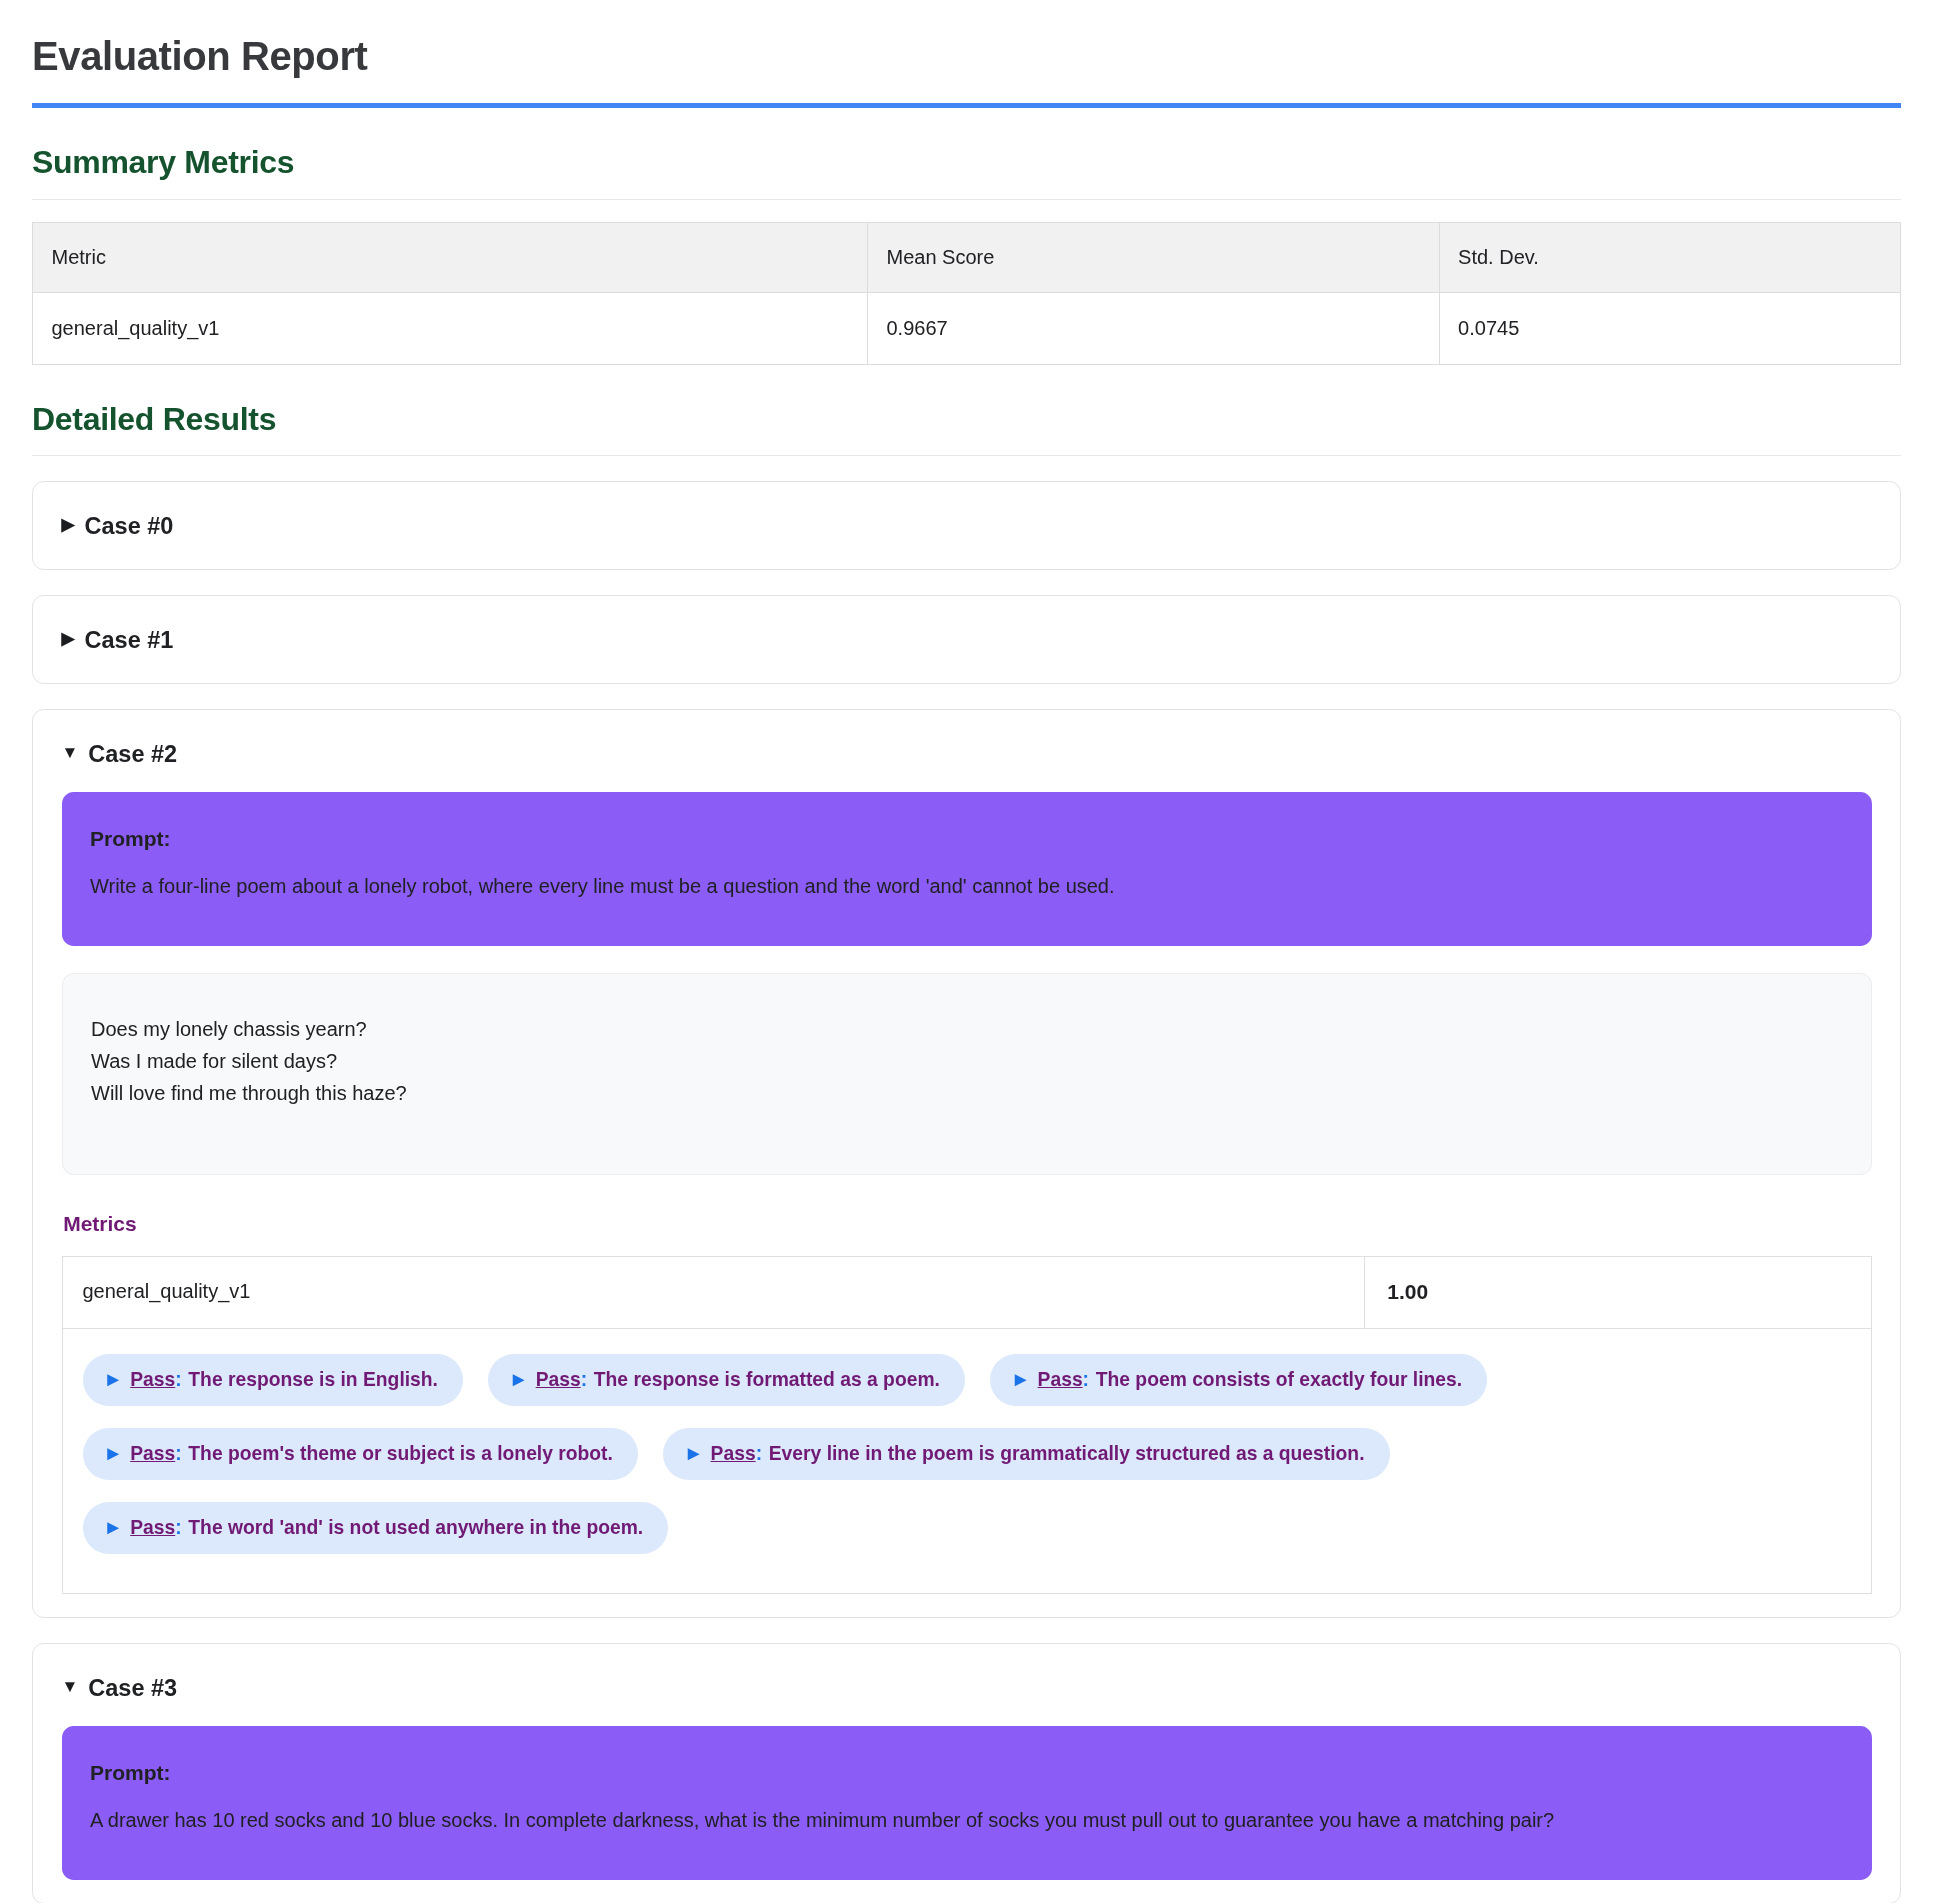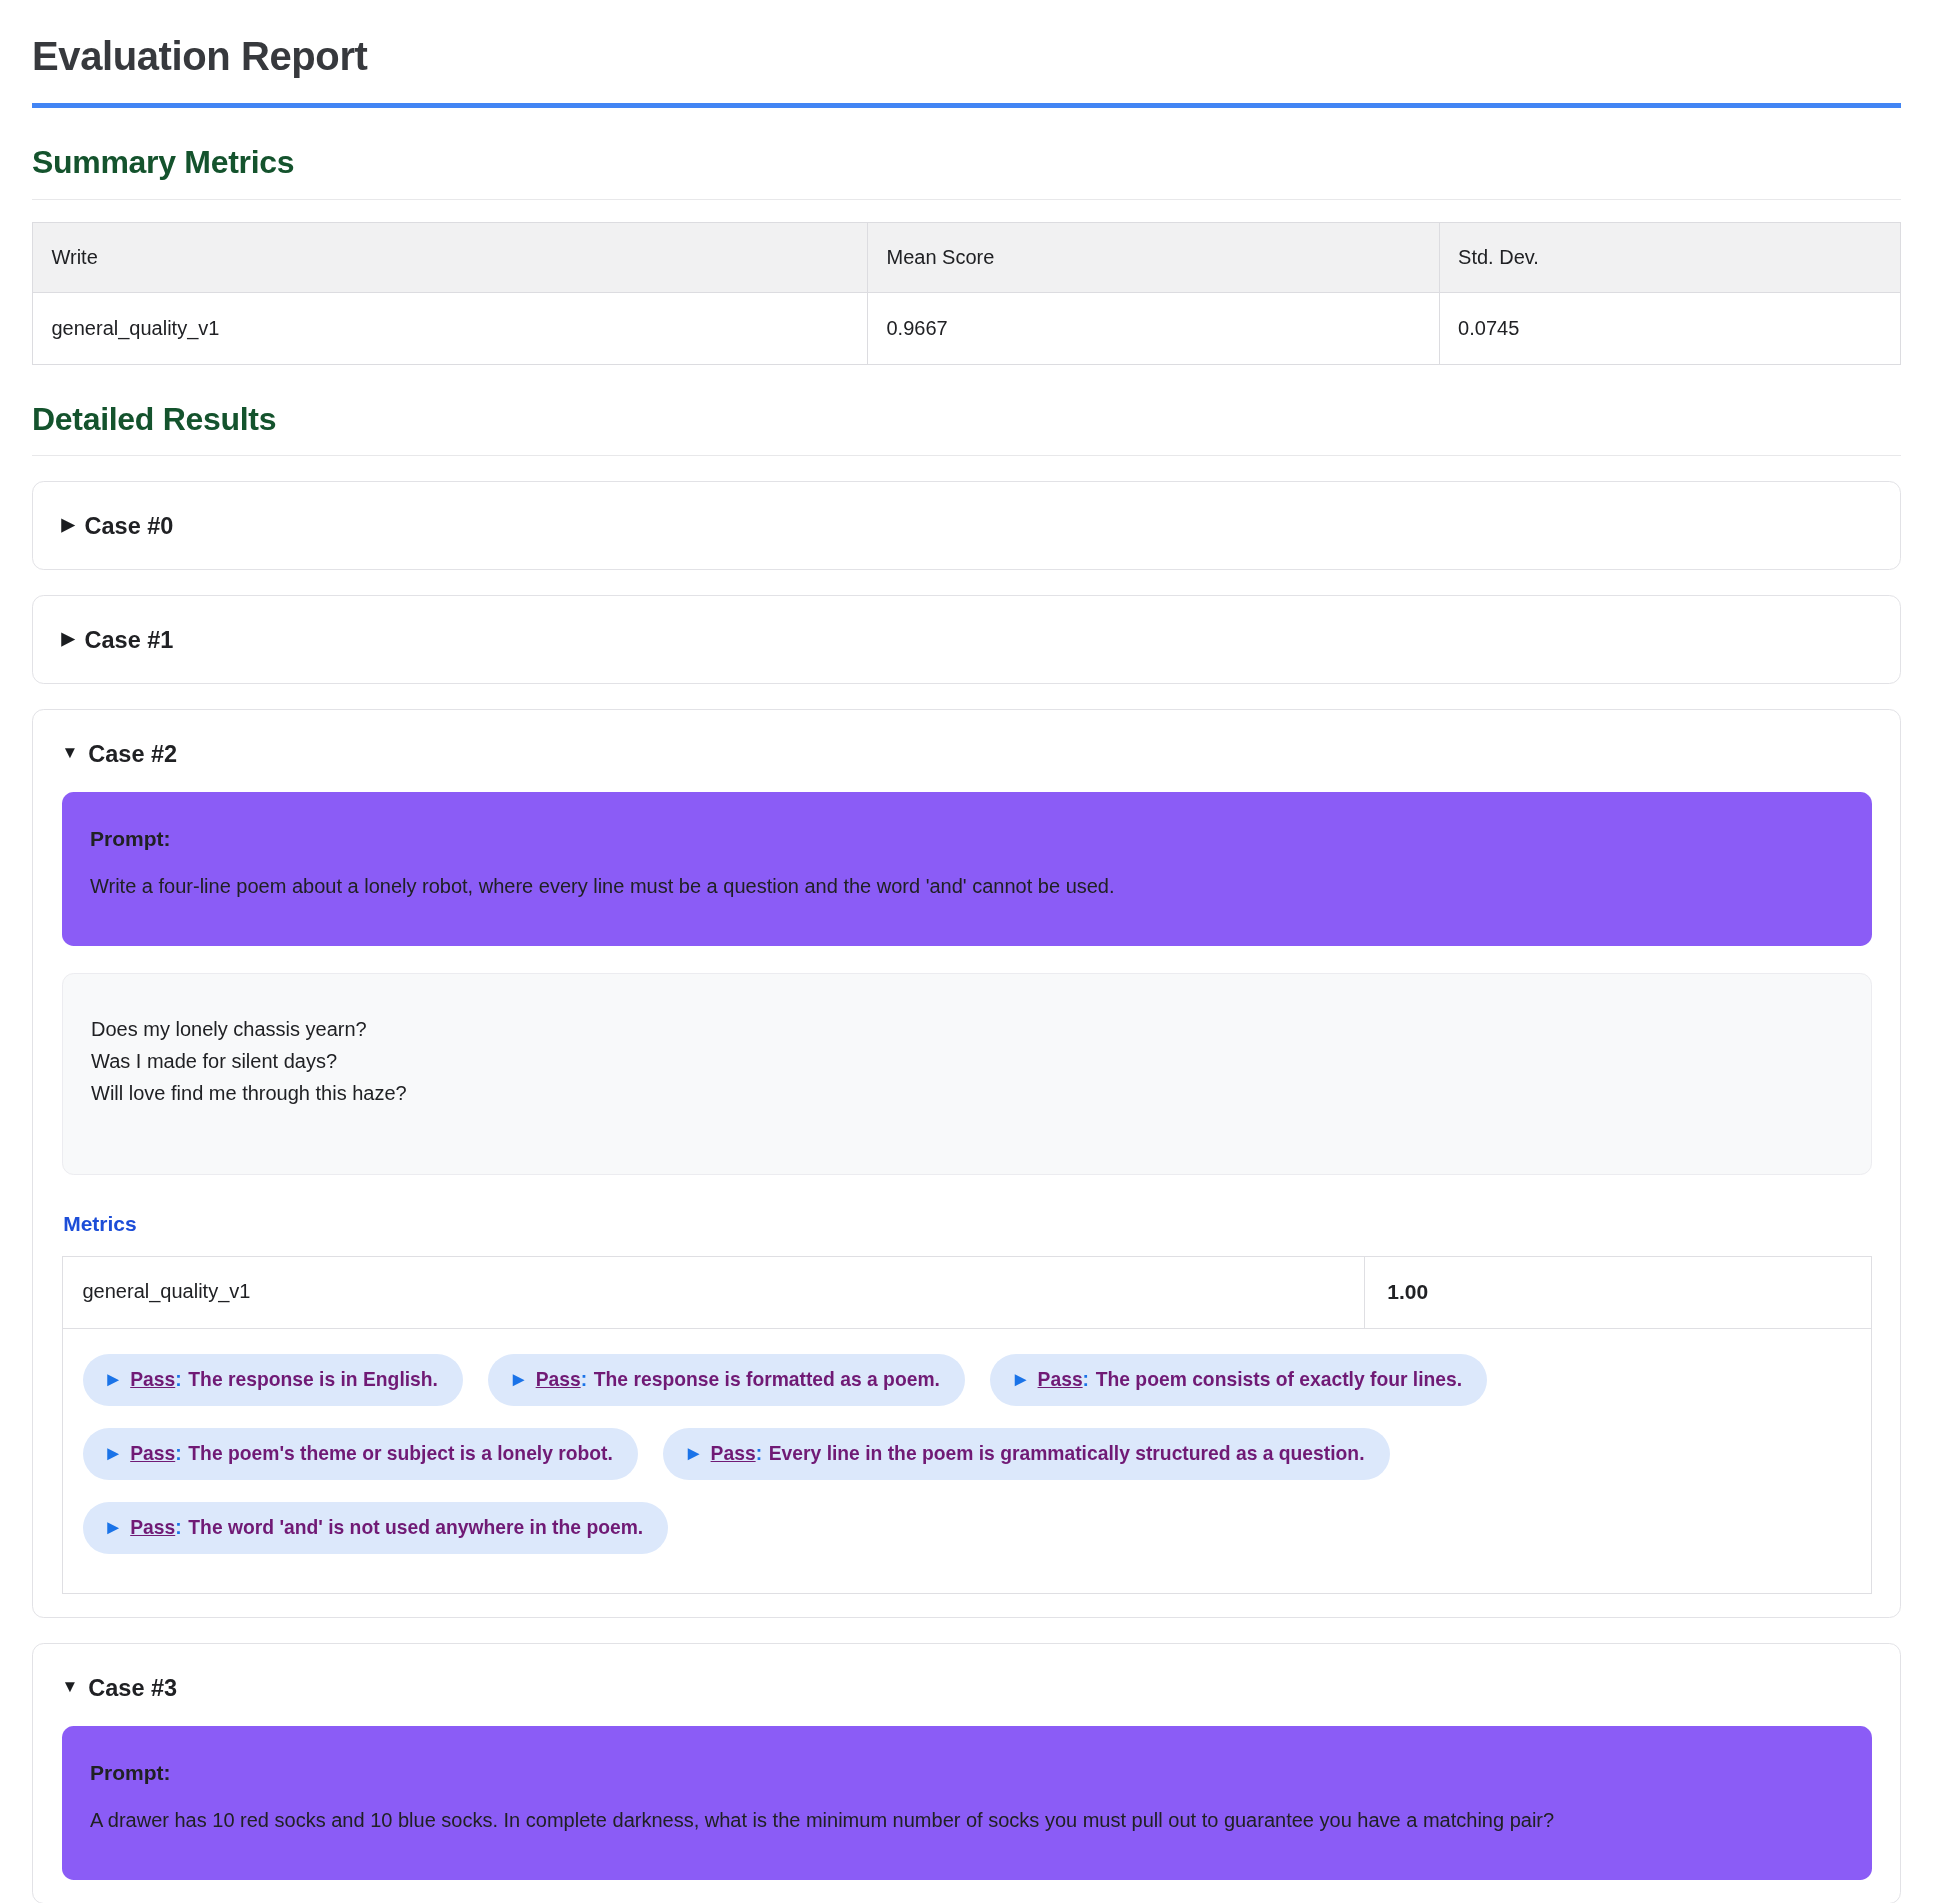--- a/index.html
+++ b/index.html
@@ -105,21 +105,21 @@
   }
   .response-box .box-label {
     font-weight: 700; font-size: 21px; line-height: 25px;
     margin-bottom: 23.5px;
   }
   .poem-line { font-size: 20px; line-height: 32px; }
 
   
   .metrics-heading {
     margin: 37px 0 20px 1.7px;
-    font-size: 21px; font-weight: 700; color: #1d4ed8;
+    font-size: 21px; font-weight: 700; color: #701a75;
   }
   .metrics-box { border: 1.7px solid #dfdfe3; }
   .metric-row {
     display: flex;
     border-bottom: 1.7px solid #dfdfe3;
   }
   .metric-name {
     flex: 0 0 72%;
     padding: 23.5px 20px;
     font-size: 20px;
@@ -157,21 +157,21 @@
 <div class="page">
 
   <h1 class="report-title">Evaluation Report</h1>
   <hr class="title-rule">
 
   <h2 class="section-heading">Summary Metrics</h2>
 
   <table class="summary-table">
     <thead>
       <tr>
-        <th class="col-metric">Write</th>
+        <th class="col-metric">Metric</th>
         <th class="col-mean">Mean Score</th>
         <th class="col-std">Std. Dev.</th>
       </tr>
     </thead>
     <tbody>
       <tr>
         <td>general_quality_v1</td>
         <td>0.9667</td>
         <td>0.0745</td>
       </tr>

